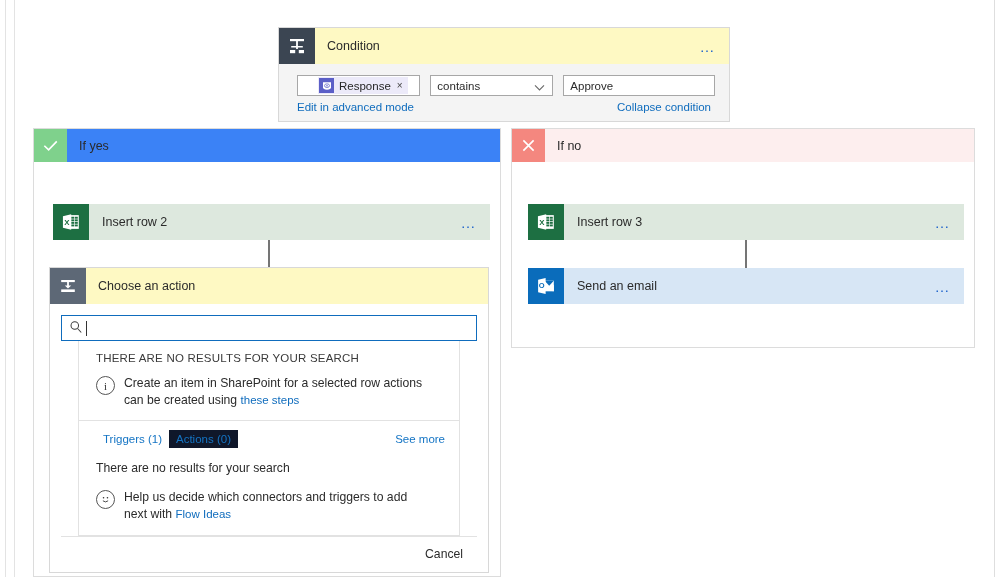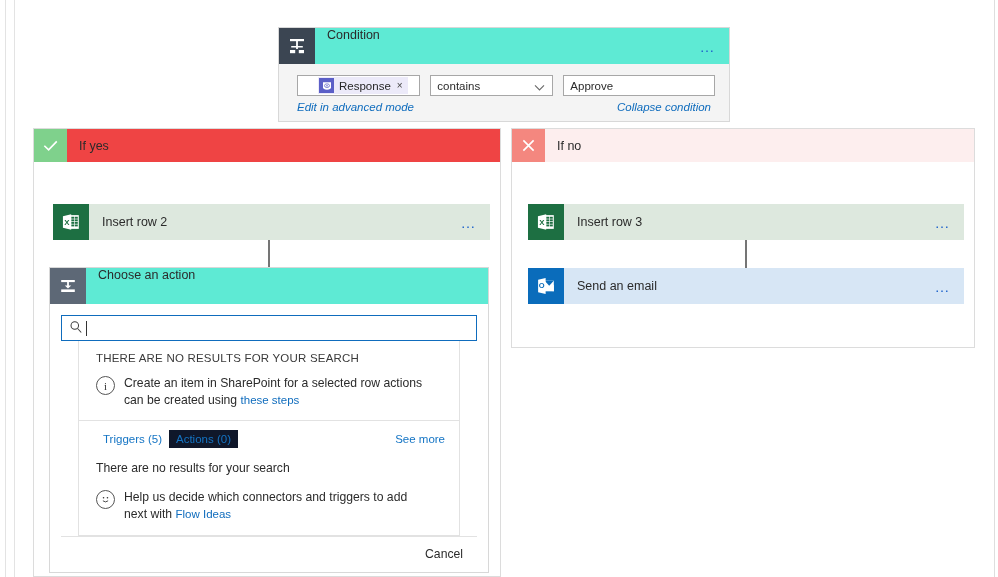--- a/index.html
+++ b/index.html
@@ -39,23 +39,23 @@
     position: absolute;
     left: 278px;
     top: 27px;
     width: 452px;
     background: #ffffff;
     border: 1px solid #d8d8d8;
     box-sizing: border-box;
   }
   .card-header {
     display: flex;
-    align-items: flex-start;
+    align-items: center;
     height: 36px;
-    background: #5eead4;
+    background: #fef9c3;
     position: relative;
   }
   .card-icon {
     width: 36px;
     height: 36px;
     background: #3b4552;
     display: flex;
     align-items: center;
     justify-content: center;
     flex: 0 0 36px;
@@ -147,21 +147,20 @@
     align-items: center;
     padding: 0 6px;
     font-size: 11.5px;
     color: #2b2b2b;
   }
   .cond-links {
     display: flex;
     justify-content: space-between;
     margin-top: 5px;
     padding-right: 4px;
-    font-style: italic;
   }
   .link {
     color: #0f6cbd;
     font-size: 11.5px;
     cursor: pointer;
   }
 
   
   .branch {
     position: absolute;
@@ -171,21 +170,21 @@
   }
   .branch-yes { left: 33px;  top: 128px; width: 468px; height: 449px; }
   .branch-no  { left: 511px; top: 128px; width: 464px; height: 220px; }
 
   .branch-header {
     height: 33px;
     display: flex;
     align-items: center;
     position: relative;
   }
-  .branch-header.yes { background: #ef4444; }
+  .branch-header.yes { background: #3b82f6; }
   .branch-header.no  { background: #fdeeee; }
   .branch-badge {
     width: 33px;
     height: 33px;
     display: flex;
     align-items: center;
     justify-content: center;
     flex: 0 0 33px;
   }
   .branch-badge.yes { background: #7fd18c; }
@@ -514,21 +513,21 @@
     <div class="results-box">
       <div class="sec">
         <div class="sec-caption">THERE ARE NO RESULTS FOR YOUR SEARCH</div>
         <div class="info-row">
           <span class="circ-icon">i</span>
           <span class="info-text"><span>Create an item in SharePoint for a selected row actions can be created using </span><span class="link">these steps</span></span>
         </div>
       </div>
 
       <div class="tabs-row">
-        <span class="tab">Triggers (5)</span>
+        <span class="tab">Triggers (1)</span>
         <span class="tab active">Actions (0)</span>
         <span class="see-more">See more</span>
       </div>
 
       <div class="plain-line">There are no results for your search</div>
 
       <div class="dsw-block">
         <div class="info-row" style="margin-top:0;">
           <span class="circ-icon">
             <svg width="13" height="13" viewBox="0 0 14 14" aria-hidden="true">

